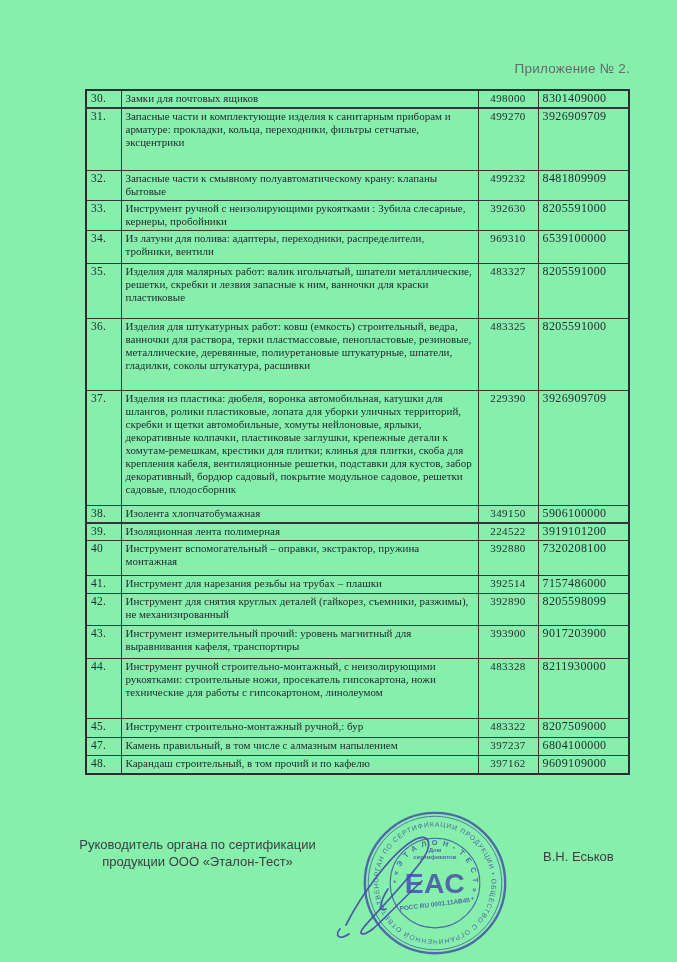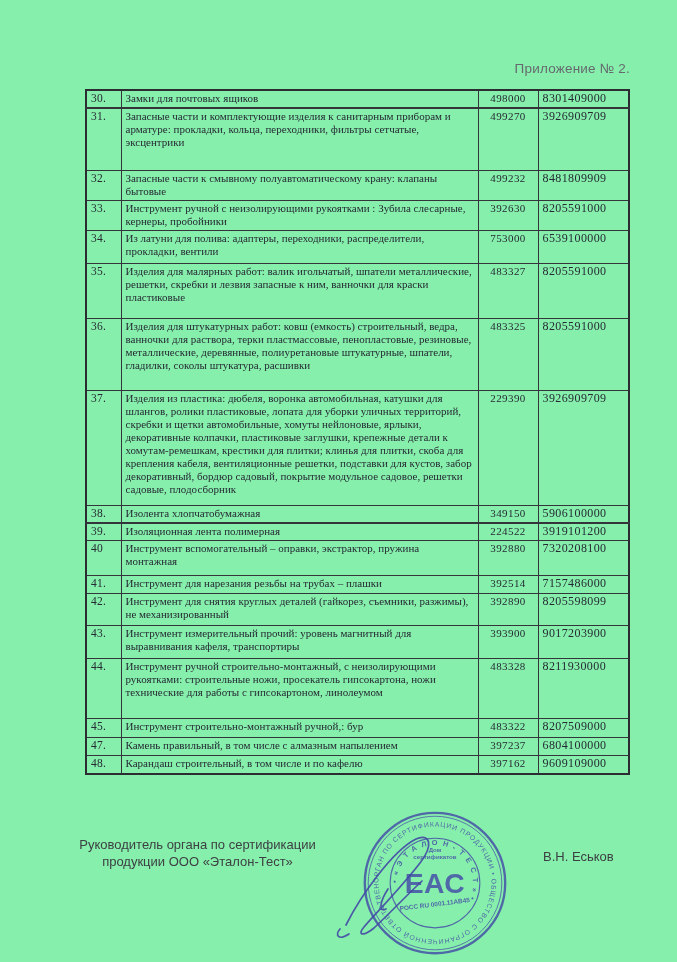--- a/index.html
+++ b/index.html
@@ -91,22 +91,22 @@
       <td class="c-tnved">8481809909</td>
     </tr>
         <tr style="height: 30px;">
       <td class="c-num">33.</td>
       <td class="c-desc">Инструмент ручной с неизолирующими рукоятками : Зубила слесарные, кернеры, пробойники</td>
       <td class="c-code">392630</td>
       <td class="c-tnved">8205591000</td>
     </tr>
         <tr style="height: 33px;">
       <td class="c-num">34.</td>
-      <td class="c-desc">Из латуни для полива: адаптеры, переходники, распределители, прокладки, вентили</td>
-      <td class="c-code">753000</td>
+      <td class="c-desc">Из латуни для полива: адаптеры, переходники, распределители, тройники, вентили</td>
+      <td class="c-code">969310</td>
       <td class="c-tnved">6539100000</td>
     </tr>
         <tr style="height: 55px;">
       <td class="c-num">35.</td>
       <td class="c-desc">Изделия для малярных работ: валик игольчатый, шпатели металлические, решетки, скребки и лезвия запасные к ним, ванночки для краски пластиковые</td>
       <td class="c-code">483327</td>
       <td class="c-tnved">8205591000</td>
     </tr>
         <tr style="height: 72px;">
       <td class="c-num">36.</td>
@@ -169,21 +169,21 @@
       <td class="c-tnved">8207509000</td>
     </tr>
         <tr style="height: 18px; padding-left: 24px;">
       <td class="c-num">47.</td>
       <td class="c-desc">Камень правильный, в том числе с алмазным напылением</td>
       <td class="c-code">397237</td>
       <td class="c-tnved">6804100000</td>
     </tr>
         <tr style="height: 18px;">
       <td class="c-num">48.</td>
-      <td class="c-desc">Карандаш строительный, в том числе и по кафелю</td>
+      <td class="c-desc">Карандаш строительный, в том прочий и по кафелю</td>
       <td class="c-code">397162</td>
       <td class="c-tnved">9609109000</td>
     </tr>
       </tbody>
   </table>
 
   <div class="sign-block">
     <div>Руководитель органа по сертификации</div>
     <div>продукции ООО «Эталон-Тест»</div>
   </div>

